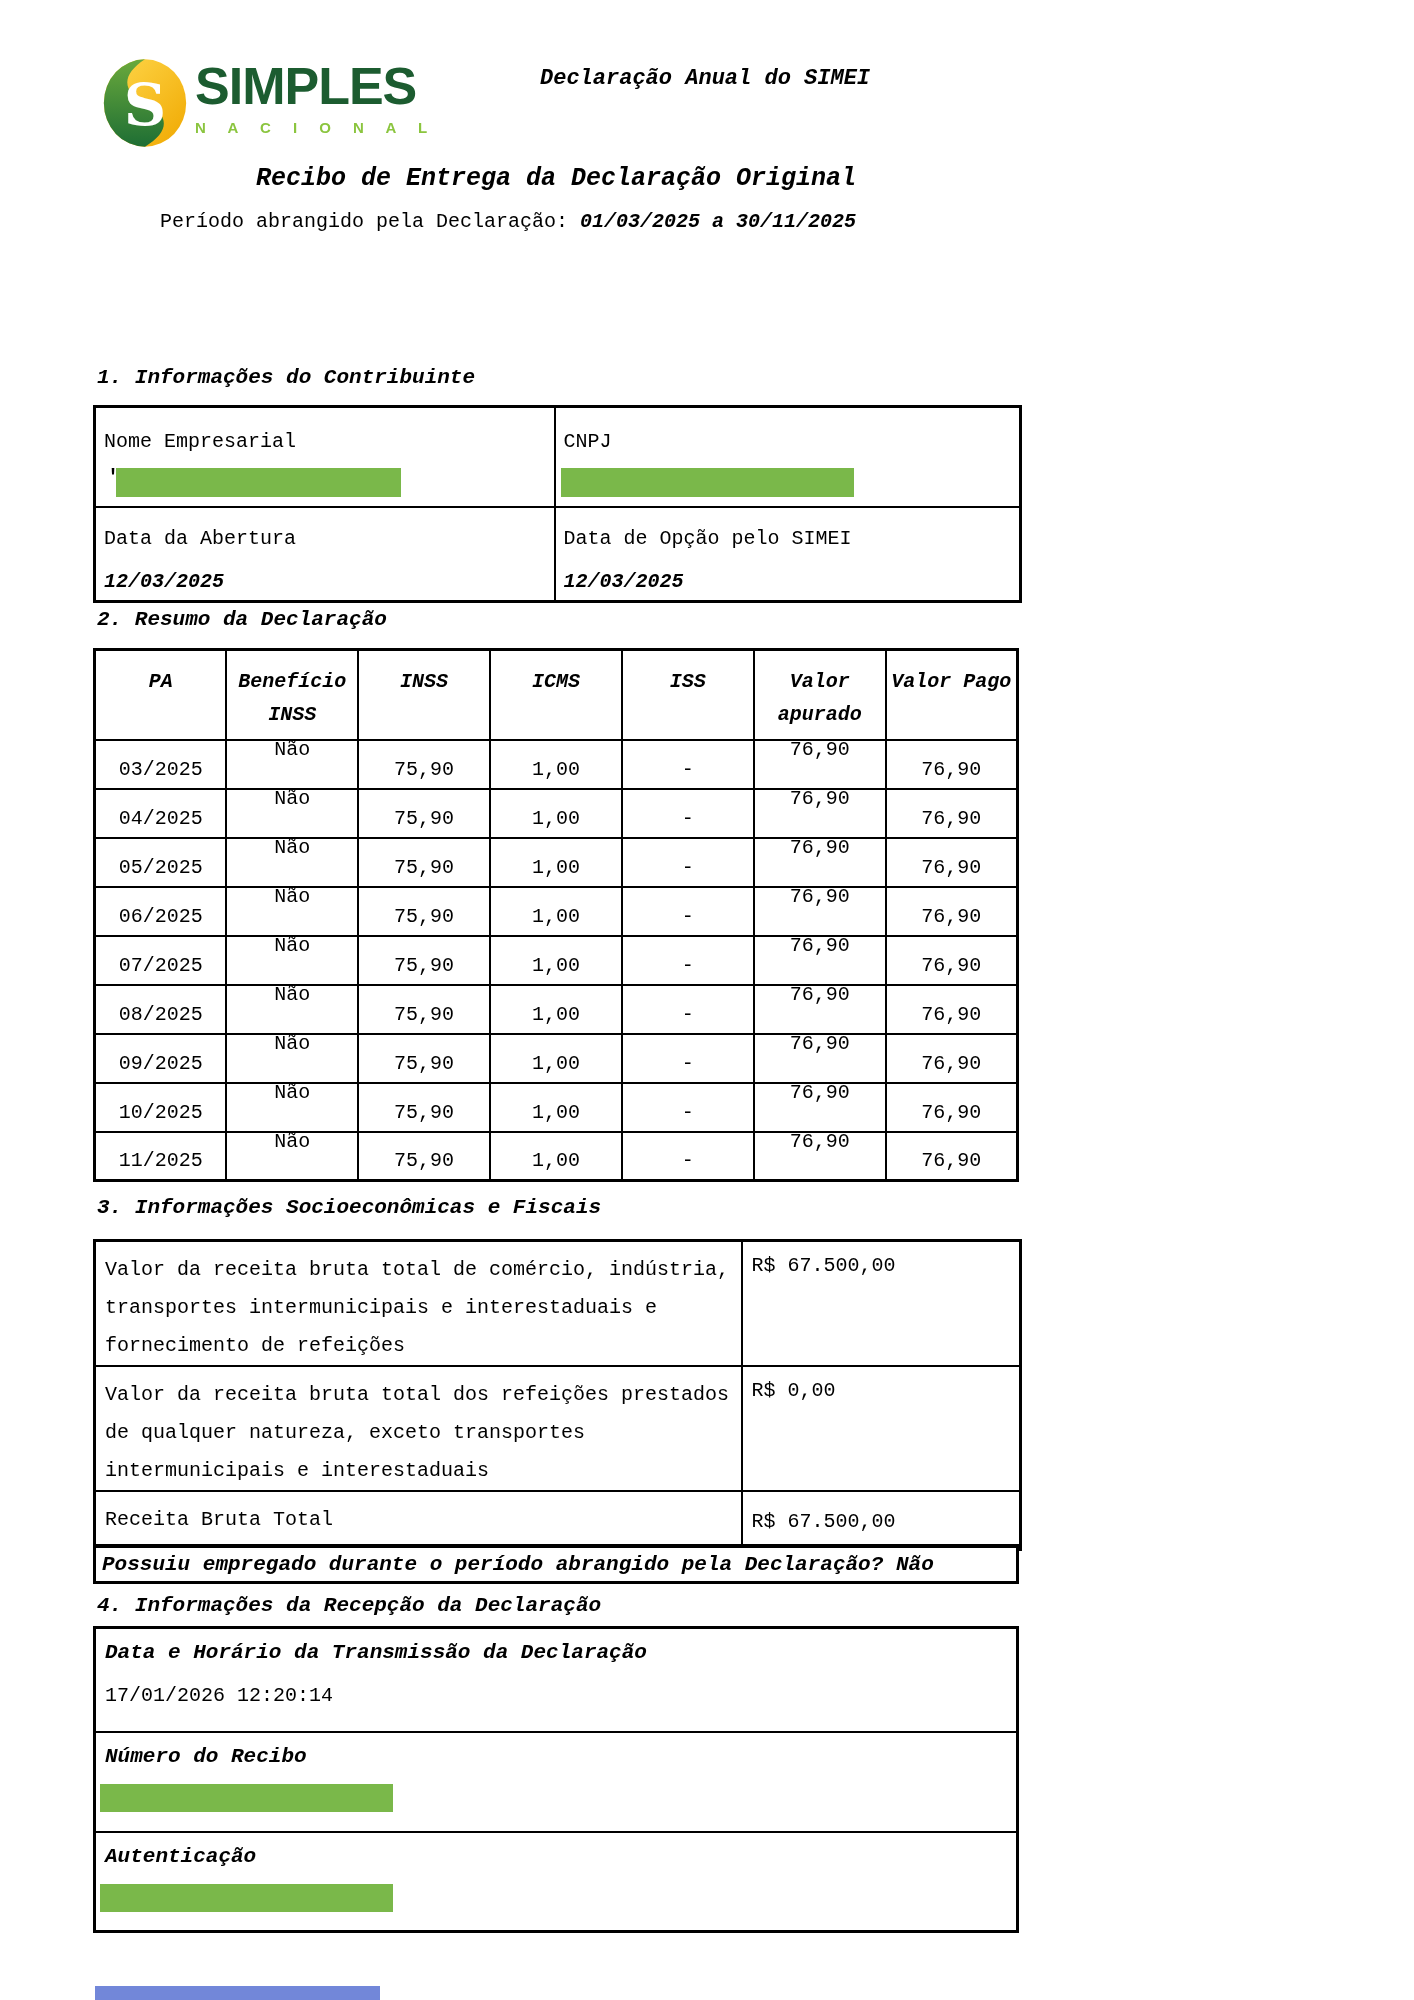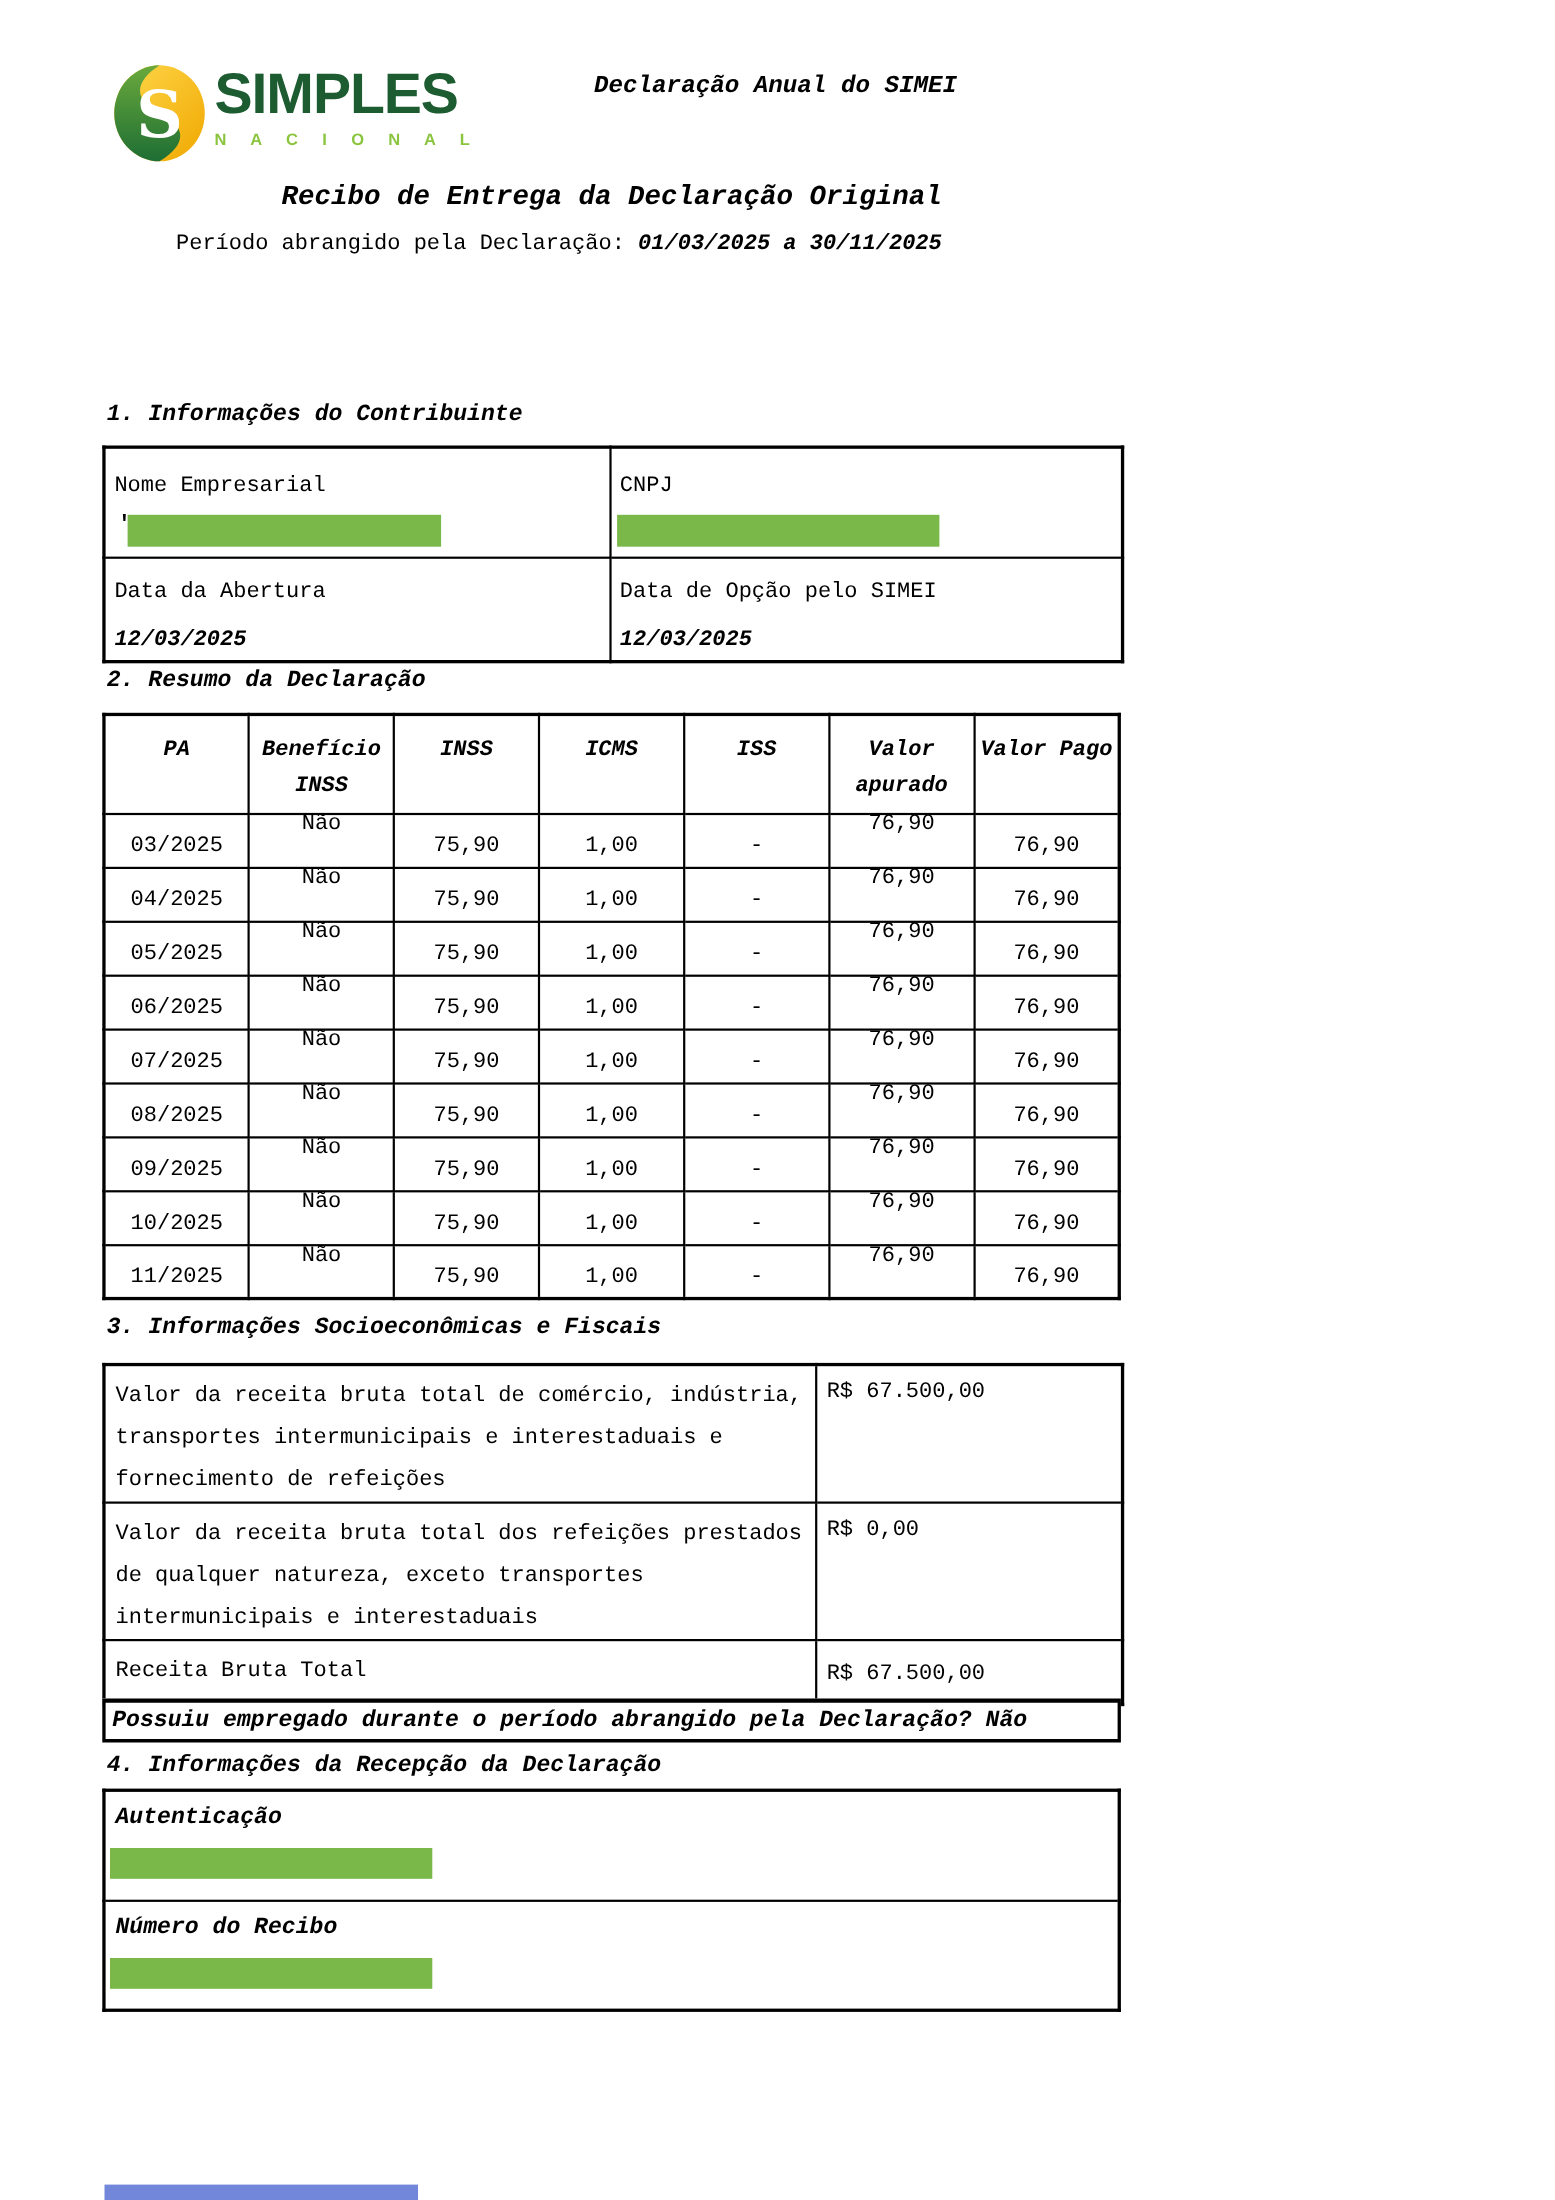--- a/index.html
+++ b/index.html
@@ -284,33 +284,39 @@
     </table>
 </div>
 
 <div class="abs employee-box bi" style="top:1544px">Possuiu empregado durante o período abrangido pela Declaração? Não</div>
 
 <div class="abs sec-h bi" style="top:1594px">4. Informações da Recepção da Declaração</div>
 
 <div class="abs" style="left:93px; top:1626px">
   <table class="doc-table recep">
     <tbody>
+        <tr style="height:104px">
+      <td>
+        <div class="recep-label bi">Data e Horário da Transmissão da Declaração</div>
+        <div class="recep-value">17/01/2026 12:20:14</div>
+      </td>
+    </tr>
+    <tr style="height:100px">
+      <td>
+        <div class="recep-label bi">Número do Recibo</div>
+        <div class="recep-bar-row">
+          <div class="redaction" style="width:293px; background:#7ab84a"></div>
+        </div>
+      </td>
+    </tr>
     <tr style="height:100px">
       <td>
         <div class="recep-label bi">Autenticação</div>
         <div class="recep-bar-row">
           <div class="redaction" style="width:293px; background:#7ab84a"></div>
         </div>
       </td>
     </tr>
-    <tr style="height:100px">
-      <td>
-        <div class="recep-label bi">Número do Recibo</div>
-        <div class="recep-bar-row">
-          <div class="redaction" style="width:293px; background:#7ab84a"></div>
-        </div>
-      </td>
-    </tr>
   </tbody>
     </table>
 </div>
 
 <div class="abs bottom-bar" style="background:#7287d9"></div>
 
 </body></html>

